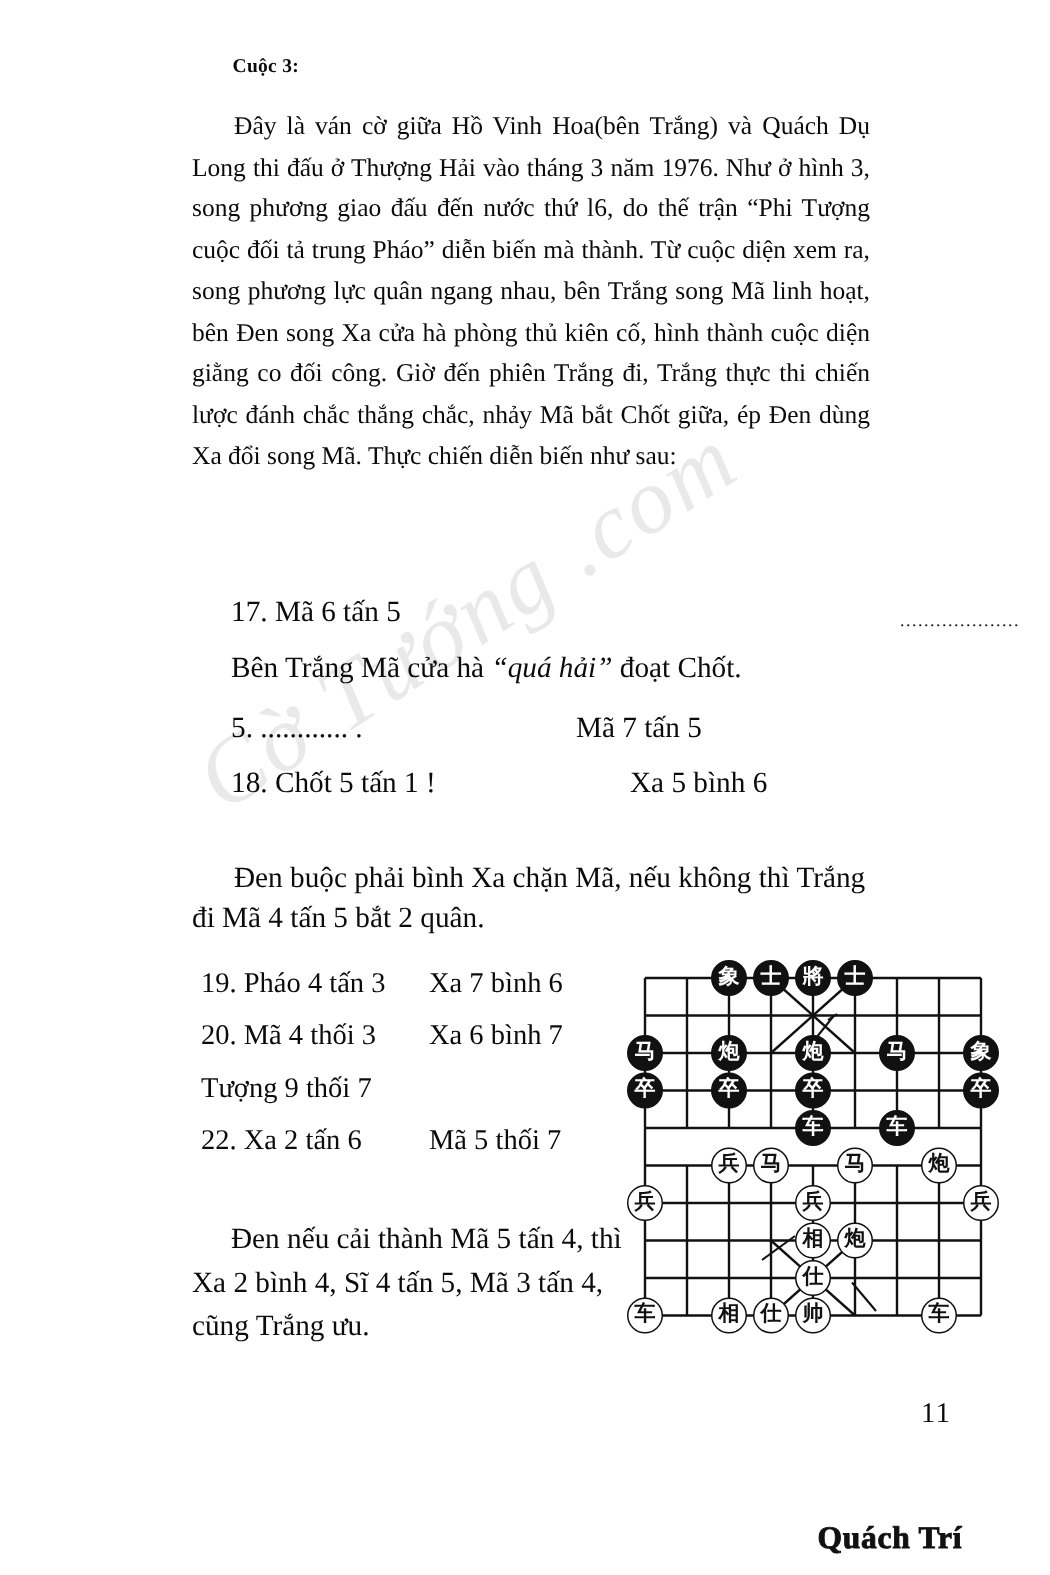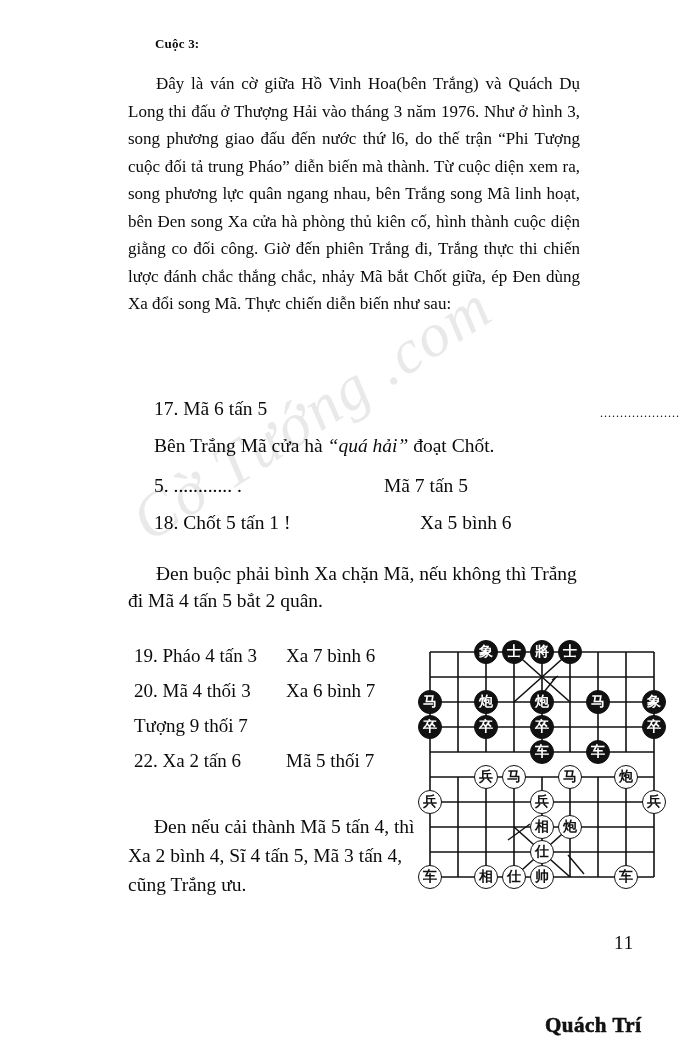--- a/index.html
+++ b/index.html
@@ -92,21 +92,21 @@
   }
   .note i { font-style: italic; }
 
   .mv-offset-1 { padding-left: 60px; }
   .mv-offset-2 { padding-left: 96px; }
 
   
   .midpara {
     position: absolute;
     left: 128px;
-    top: 560px;
+    top: 572px;
     width: 452px;
     font-size: 19.5px;
     line-height: 27px;
     z-index: 2;
   }
   .midpara p { margin: 0; }
   .midpara .indent { text-indent: 28px; }
 
   
   .movetable {

